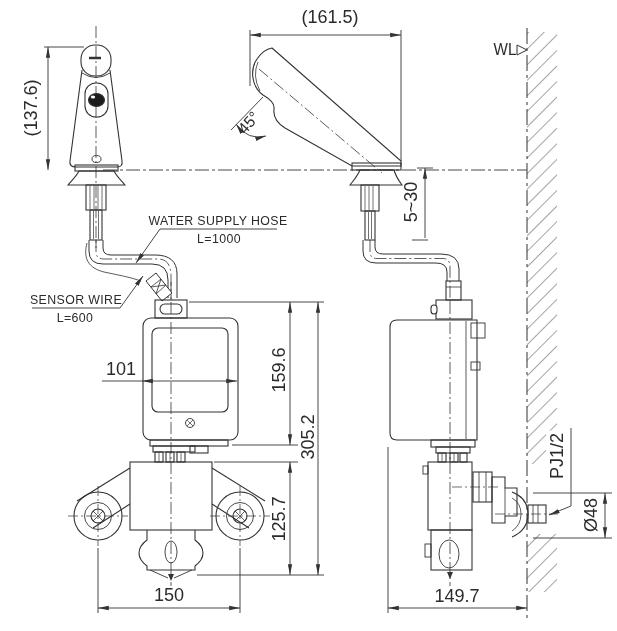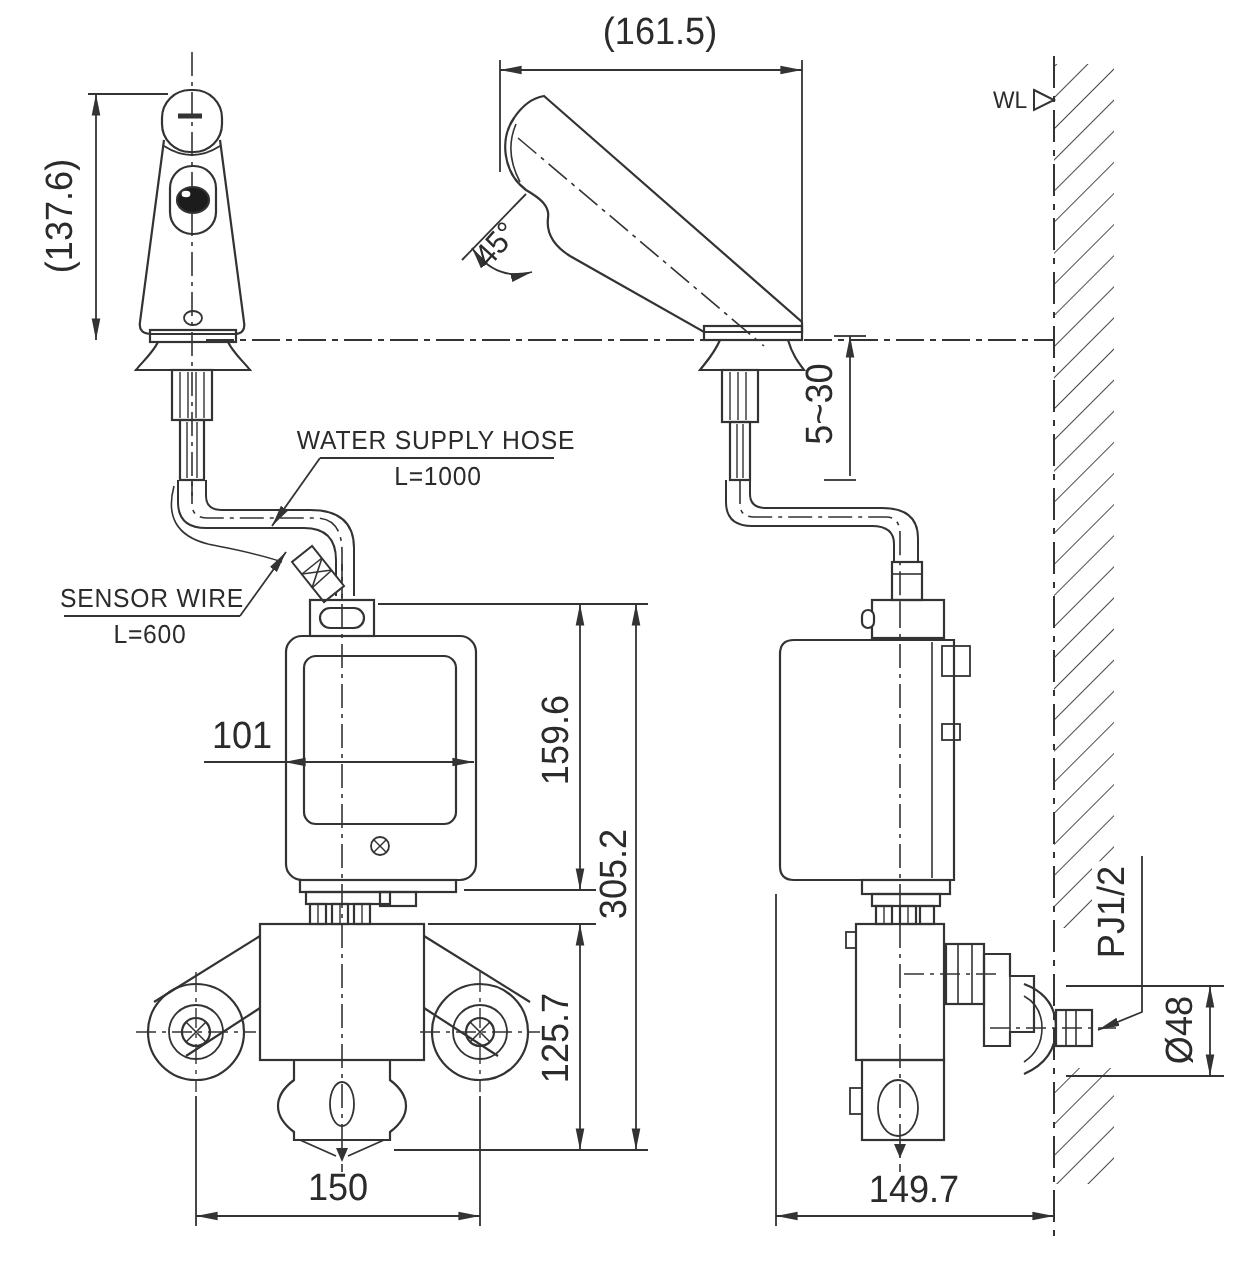--- a/index.html
+++ b/index.html
@@ -3,21 +3,21 @@
 <meta charset="utf-8">
 <style>
   html,body{margin:0;padding:0;background:#fff;}
   #stage{position:relative;width:617px;height:631px;background:#fff;overflow:hidden;
          font-family:"Liberation Sans", sans-serif;color:#222;}
   svg{position:absolute;left:0;top:0;}
   .t{position:absolute;transform:translate(-50%,-50%) scaleX(.95);white-space:nowrap;color:#2b2b2b;}
   .rot{transform:translate(-50%,-50%) rotate(-90deg) scaleX(.95);}
   .dim{font-size:19px;}
   .lbl{font-size:13px;letter-spacing:.4px;}
-  .sm{font-size:12px;}
+  .sm{font-size:16px;}
   .bgw{background:#fff;padding:0 2px;}
   .ang{transform:translate(-50%,-50%) rotate(-48deg) scaleX(.95);font-size:16px;}
 </style>
 </head>
 <body>
 
 <div id="stage">
 
 <svg width="617" height="631" viewBox="0 0 617 631">
   <defs>

